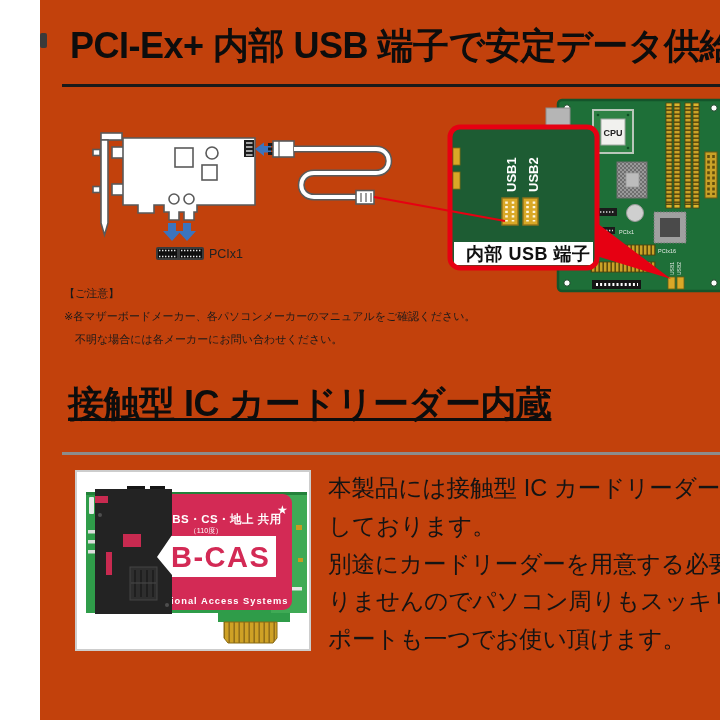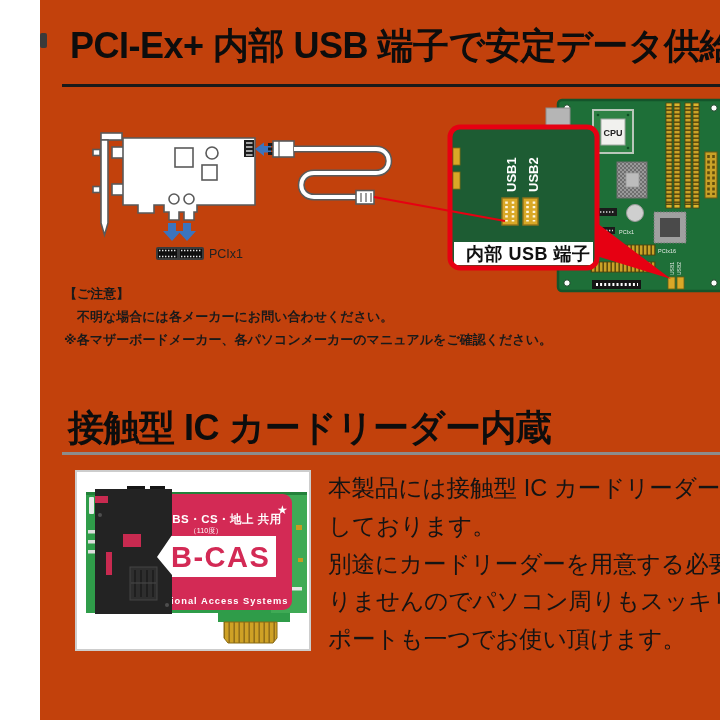--- a/index.html
+++ b/index.html
@@ -2,21 +2,21 @@
 <html><head>
 <meta charset="utf-8">
 <style>
   html,body{margin:0;padding:0;background:#fff;}
   .page{position:relative;width:720px;height:720px;background:#c2410c;overflow:hidden;
         font-family:"Liberation Sans","DejaVu Sans",sans-serif;color:#111;margin-left:40px;}
   .abs{position:absolute;}
   .h1{font-size:36px;font-weight:700;letter-spacing:-0.5px;white-space:nowrap;color:#0d0d0d;}
   .rule{background:#1a1a1a;height:2.5px;}
   .rule.gray{background:#8c8c8c;height:3px;}
-  .notice{font-size:13px;line-height:23.2px;color:#1a1a1a;font-weight:bold;}
+  .notice{font-size:11px;line-height:23.2px;color:#1a1a1a;}
   .notice div{white-space:nowrap;}
   .bodytext{font-size:23.5px;line-height:37.8px;color:#141414;}
   .bodytext div{white-space:nowrap;}
   .artifact{background:#3a3a3a;border-radius:2px;}
   svg text{font-family:"Liberation Sans","DejaVu Sans",sans-serif;}
 </style>
 </head>
 <body>
 
 <div class="page">
@@ -181,25 +181,25 @@
       <rect x="414" y="147" width="139" height="23" fill="#ffffff"></rect>
       <text x="426" y="164.5" font-size="18" font-weight="600" fill="#101010" letter-spacing="0.5">内部 USB 端子</text>
       <rect x="410" y="32" width="147" height="141" rx="10" fill="none" stroke="#e60012" stroke-width="5"></rect>
     </g>
 
     <line x1="334" y1="102" x2="465" y2="126" stroke="#e60012" stroke-width="2.2"></line>
   </svg>
 
   <div class="abs notice" style="left:24px;top:282px;">
     <div>【ご注意】</div>
+    <div>※各マザーボードメーカー、各パソコンメーカーのマニュアルをご確認ください。</div>
     <div>　不明な場合には各メーカーにお問い合わせください。</div>
-    <div>※各マザーボードメーカー、各パソコンメーカーのマニュアルをご確認ください。</div>
   </div>
 
-  <div class="abs h1" style="left:28px;top:404px;">接触型 IC カードリーダー内蔵</div>
+  <div class="abs h1" style="left:28px;top:380px;text-decoration:underline;">接触型 IC カードリーダー内蔵</div>
   <div class="abs rule gray" style="left:22px;top:452px;width:678px;"></div>
 
   <svg class="abs" style="left:35px;top:470px;" width="236" height="181" viewBox="0 0 236 181">
     <defs>
       <pattern id="goldF" width="5" height="5" patternUnits="userSpaceOnUse">
         <rect width="5" height="5" fill="#cfa125"></rect>
           <rect x="3.4" width="1.6" height="5" fill="#93701a"></rect>
       </pattern>
     </defs>
     <rect x="1" y="1" width="234" height="179" fill="#fff" stroke="#cdcdcd" stroke-width="2"></rect>

